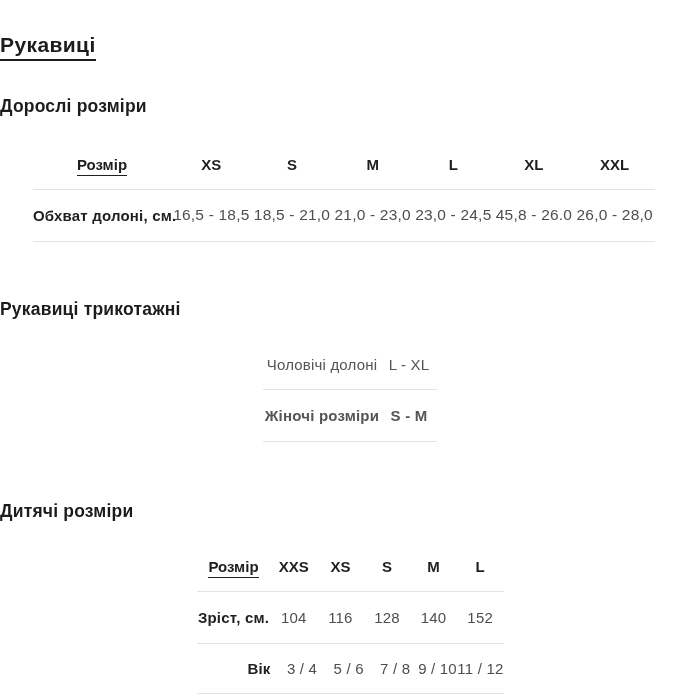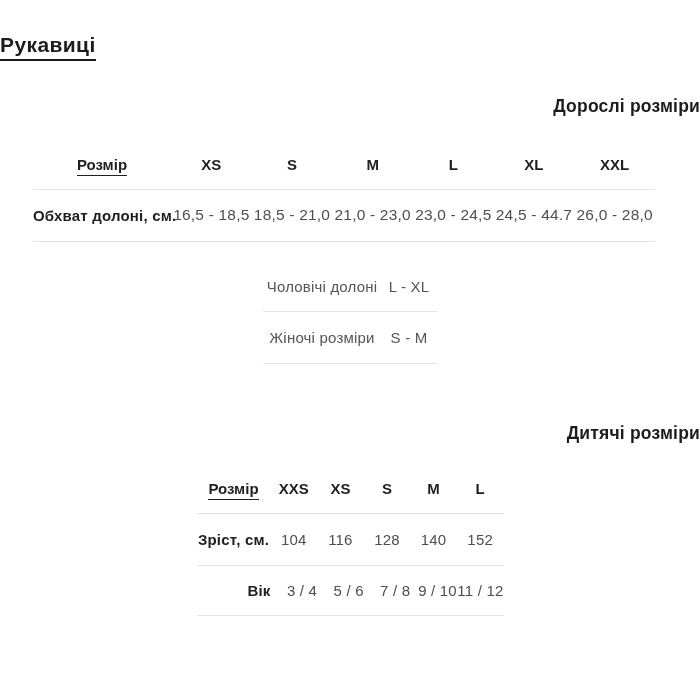--- a/index.html
+++ b/index.html
@@ -16,21 +16,21 @@
     font-weight: 700;
     letter-spacing: 0.4px;
     color: #1c1c1c;
     line-height: 25px;
   }
   .page-title .underlined {
     border-bottom: 2px solid #1c1c1c;
     padding-bottom: 3px;
   }
   h2.section-heading {
-    text-align: right;
+    text-align: left;
     font-size: 17.5px;
     font-weight: 700;
     letter-spacing: 0.2px;
     color: #1c1c1c;
     line-height: 21px;
   }
   h2.adult-heading   { margin-top: 39px; }
   h2.knitted-heading { margin-top: 57px; }
   h2.children-heading{ margin-top: 59px; }
 
@@ -71,21 +71,21 @@
   }
 
   
   .knitted-table { width: 174px; margin: 20px auto 0; }
   .knitted-table td {
     font-size: 15px;
     color: #555555;
     letter-spacing: 0.2px;
   }
   .knitted-table tr.row-1 td { height: 50px; }
-  .knitted-table tr.row-2 td { height: 52px; }
+  .knitted-table tr.row-2 td { height: 52px; font-weight: bold; }
   .k-label { width: 118px; }
   .k-value { width: 56px; }
 
   
   .children-table { width: 307px; margin: 20px auto 0; }
   .children-table th {
     height: 49px;
     font-size: 15px;
     font-weight: 700;
     color: #1f1f1f;
@@ -135,28 +135,29 @@
           <th>L</th>
           <th>XL</th>
           <th>XXL</th>
         </tr>
         <tr class="rule-bottom">
           <td class="row-label">Обхват долоні, см.</td>
           <td>16,5 - 18,5</td>
           <td>18,5 - 21,0</td>
           <td>21,0 - 23,0</td>
           <td>23,0 - 24,5</td>
-          <td>24,5 - 44.7</td>
+          <td>45,8 - 26.0</td>
           <td>26,0 - 28,0</td>
         </tr>
       </tbody>
     </table>
   </section>
 
   <section>
+    <h2 class="section-heading knitted-heading">Рукавиці трикотажні</h2>
     <table class="knitted-table">
       <colgroup>
         <col class="k-label">
           <col class="k-value">
       </colgroup>
       <tbody>
         <tr class="rule-bottom row-1">
           <td>Чоловічі долоні</td>
           <td>L - XL</td>
         </tr>

